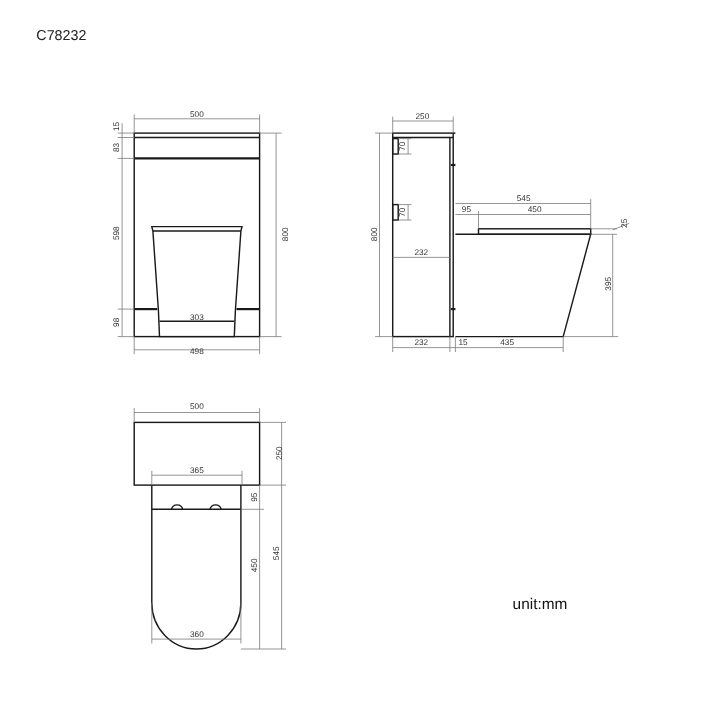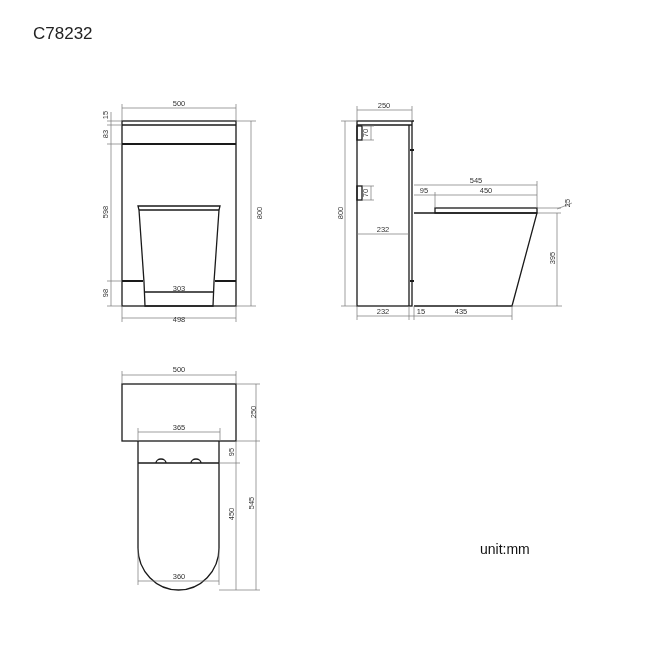--- a/index.html
+++ b/index.html
@@ -1,18 +1,18 @@
 <!DOCTYPE html>
 <html><head>
 <meta charset="utf-8">
 <style>
   html, body { margin: 0; padding: 0; background: #ffffff; }
   body { width: 650px; height: 650px; position: relative; overflow: hidden; font-family: "Liberation Sans", sans-serif; }
-  .model-code { position: absolute; left: 33px; top: 24px; font-size: 17px; color: #222; }
-  .unit-label { position: absolute; left: 480px; top: 541px; font-size: 14px; color: #111; }
+  .model-code { position: absolute; left: 33px; top: 24px; font-size: 13px; color: #222; }
+  .unit-label { position: absolute; left: 466px; top: 541px; font-size: 14px; color: #111; }
   svg { position: absolute; left: 0; top: 0; }
   .obj { stroke: #1a1a1a; stroke-width: 1.3; fill: none; }
   .obj-thick { stroke: #1a1a1a; stroke-width: 2; fill: none; }
   .dim { stroke: #777; stroke-width: 0.7; fill: none; }
   .dim-text { font-family: "Liberation Sans", sans-serif; font-size: 7.5px; fill: #333; }
 </style>
 </head>
 <body>
 
 <div class="model-code">C78232</div>

